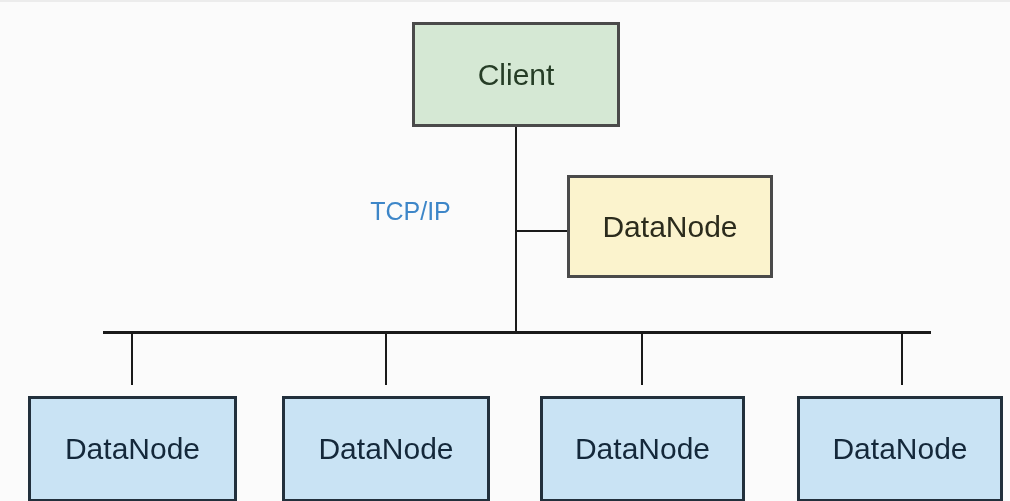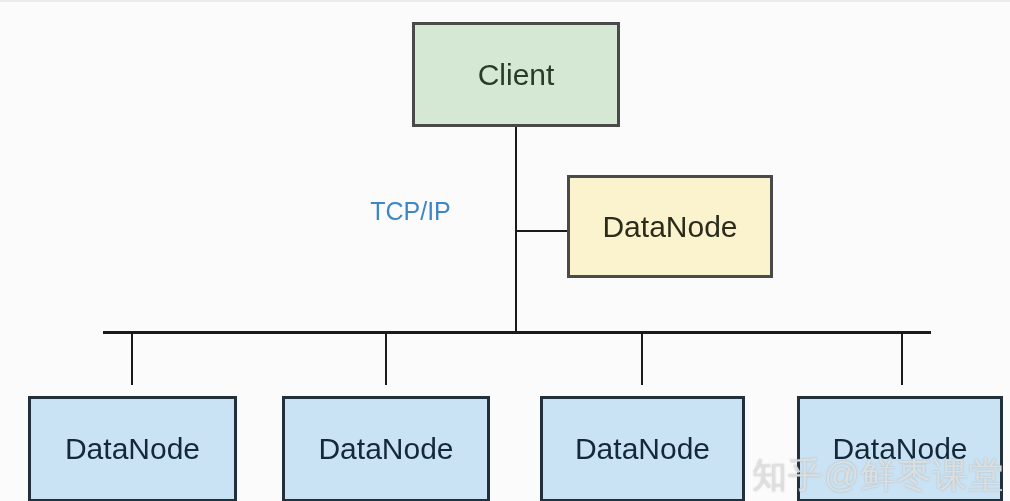--- a/index.html
+++ b/index.html
@@ -111,15 +111,14 @@
   <div class="node datanode datanode-2">
     <span>DataNode</span>
   </div>
   <div class="node datanode datanode-3">
     <span>DataNode</span>
   </div>
   <div class="node datanode datanode-4">
     <span>DataNode</span>
   </div>
 
-  <div class="watermark">知乎@鲜枣课堂</div>
 
 </div>
 
 </body></html>

